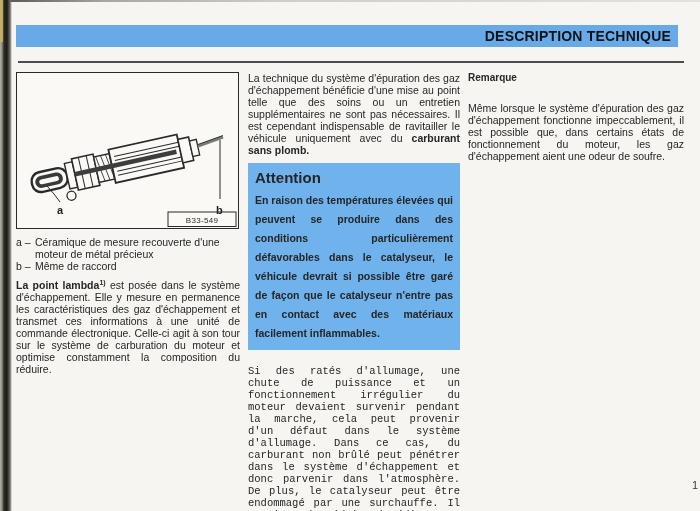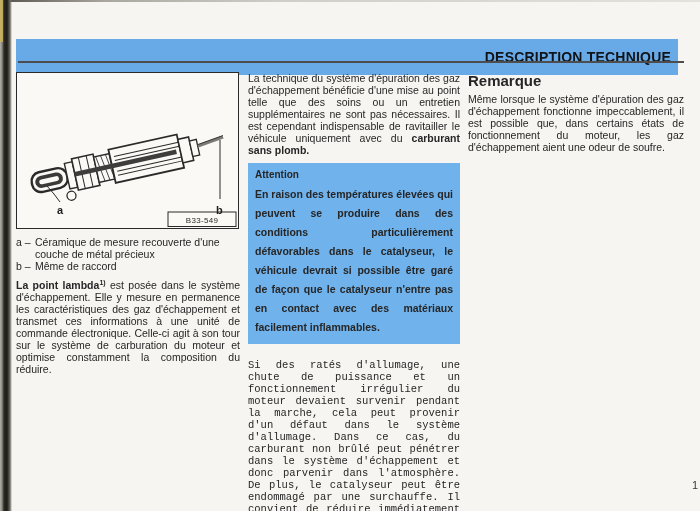--- a/index.html
+++ b/index.html
@@ -10,21 +10,21 @@
     color:#262626;
     -webkit-font-smoothing:antialiased;
   }
   
   .scan-top-edge{position:absolute;left:0;top:0;width:100%;height:2px;background:linear-gradient(to right,#55534b,#a8a69e 15%,#cfcec8 40%,#e3e2dc);}
   .binding-strip{position:absolute;left:0;top:0;width:12px;height:511px;
     background:linear-gradient(to right,#b3b1a8 0px,#8c8a80 2px,#2a2922 4px,#1d1c17 7px,#6d6b62 10px,rgba(246,245,241,0) 12px);}
   .binding-yellow{position:absolute;left:0;top:0;width:3px;height:42px;background:#c9b35a;opacity:.85;}
 
   .header-bar{
-    position:absolute;left:16px;top:39px;width:662px;height:36px;
+    position:absolute;left:16px;top:25px;width:662px;height:22px;
     display:flex;align-items:center;justify-content:flex-end;
     padding-right:7px;box-sizing:border-box;
   }
   .header-bar .title{
     font-size:14px;font-weight:bold;letter-spacing:.2px;color:#101418;
     transform:scaleY(1.05);
   }
   .header-rule{position:absolute;left:18px;top:61px;width:666px;height:2px;background:#4d4d4d;}
 
   .columns{
@@ -44,26 +44,26 @@
   .captions{margin-bottom:7px;}
   .cap-row{display:flex;font-size:10.5px;line-height:12px;}
   .cap-prefix{width:19px;flex:none;}
   .cap-text{flex:1;}
   .intro{margin-top:2px;}
 
   
   .attention-box{
     background:#70b2ec;margin-top:7px;padding:6px 7px 7px 7px;
   }
-  .attention-title{font-size:10px;font-weight:bold;margin-bottom:5px;text-align:left;}
+  .attention-title{font-size:15px;font-weight:bold;margin-bottom:5px;text-align:left;}
   .attention-body{font-weight:bold;line-height:19px;}
   .after-box{margin-top:15px;font-family:Liberation Mono, monospace;}
 
   
-  .remarque-title{font-size:15px;font-weight:bold;margin-bottom:4px;text-align:left;}
+  .remarque-title{font-size:10px;font-weight:bold;margin-bottom:19px;text-align:left;}
   .rc-para + .rc-para{margin-top:7px;}
 
   .page-number{position:absolute;right:2px;top:479px;font-size:11px;color:#3a3a3a;}
 
   .fig-label{font-size:11px;font-weight:bold;font-family:"Liberation Sans",sans-serif;fill:#1e1e1e;}
   .fig-ref{font-size:8px;font-family:"Liberation Sans",sans-serif;fill:#2a2a2a;letter-spacing:.3px;}
 </style>
 </head>
 <body>
 
@@ -121,21 +121,21 @@
         <text x="199" y="141" class="fig-label">b</text>
 
         <rect x="151" y="139" width="68" height="14.5" fill="none" stroke="#2a2a2a" stroke-width="1"></rect>
         <text x="185" y="150" text-anchor="middle" class="fig-ref">B33-549</text>
       </svg>
     </div>
 
     <div class="captions">
       <div class="cap-row">
         <span class="cap-prefix">a –</span>
-        <span class="cap-text">Céramique de mesure recouverte d'une couche de métal précieux</span>
+        <span class="cap-text">Céramique de mesure recouverte d'une moteur de métal précieux</span>
       </div>
       <div class="cap-row">
         <span class="cap-prefix">b –</span>
         <span class="cap-text">Même de raccord</span>
       </div>
     </div>
 
     <p class="intro"><span class="bold">La point lambda</span><sup class="bold">1)</sup><span> est posée dans le système d'échappement. Elle y mesure en permanence les caractéristiques des gaz d'échappement et transmet ces informations à une unité de commande électronique. Celle-ci agit à son tour sur le système de carburation du moteur et optimise constamment la composition du réduire.</span></p>
   </div>
 

